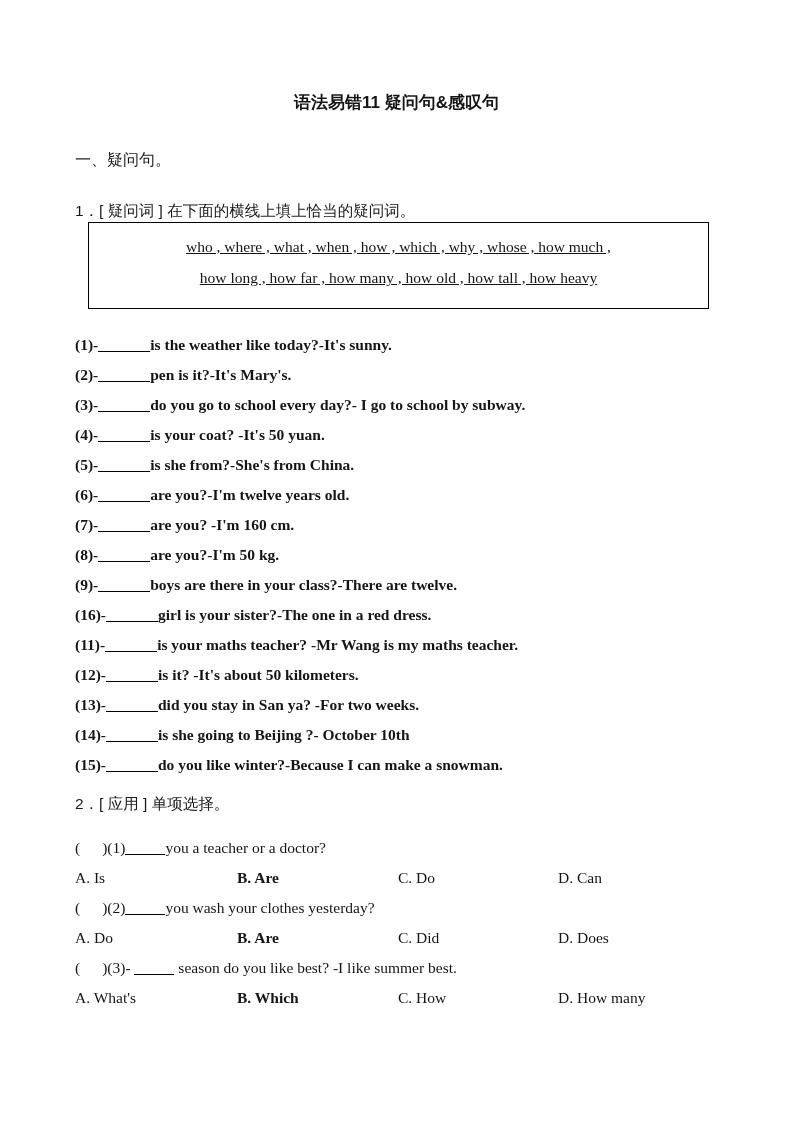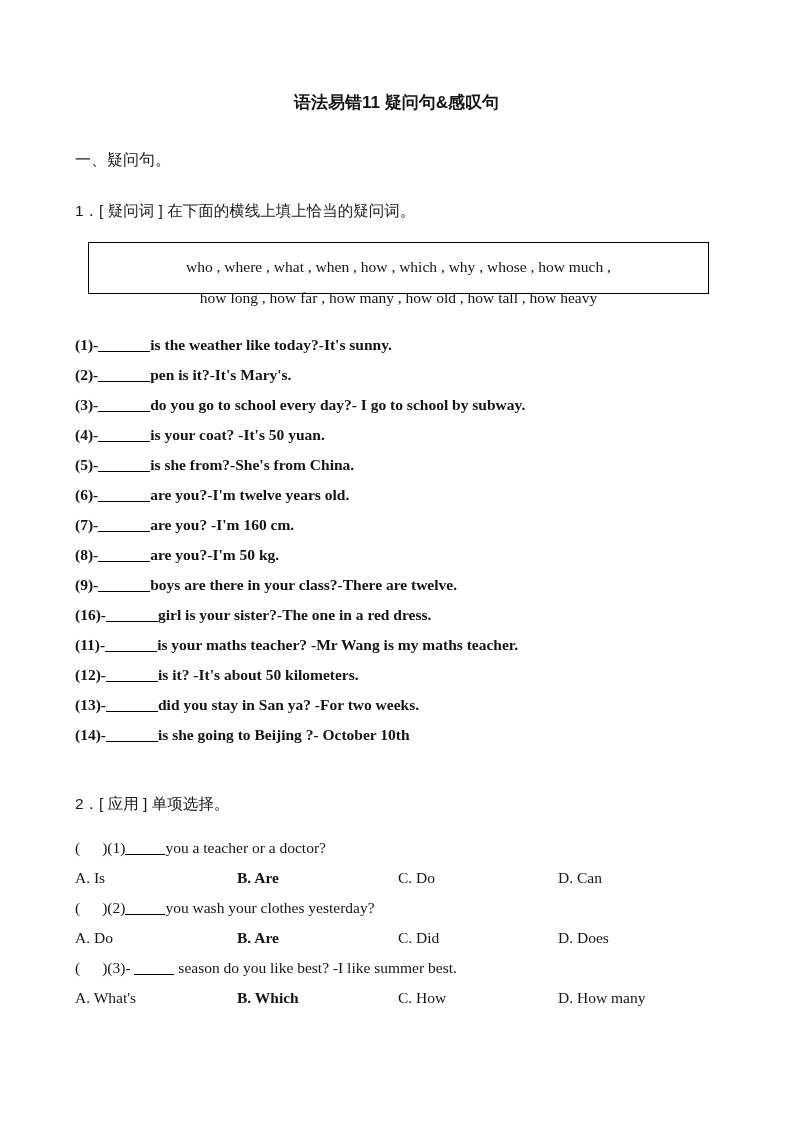--- a/index.html
+++ b/index.html
@@ -21,26 +21,27 @@
   }
   .cn-head{
     font-family:"Liberation Sans",sans-serif;
     font-size:15.5px;line-height:21px;
     color:#1a1a1a;
   }
   .sec1{left:75px;top:149px;font-size:16px;}
   .q1h{left:75px;top:200px;}
   .wordbox{
     position:absolute;
-    left:88px;top:242px;width:621px;height:52px;
+    left:88px;top:222px;width:621px;height:87px;
     box-sizing:border-box;
     border:1px solid #000;
     text-align:center;
     font-size:15.5px;
     padding-top:8px;
+    text-decoration:underline;
   }
   .wline{line-height:31px;white-space:nowrap;}
   .fitem{left:75px;font-size:15.5px;line-height:21px;font-weight:bold;}
   .blank{
     display:inline-block;
     width:52px;height:15px;
     border-bottom:1px solid #000;
     vertical-align:baseline;
     margin-bottom:-2px;
   }
@@ -79,20 +80,21 @@
   <div class="abs fitem" style="top:454px"><span>(5)-</span><span class="blank"></span><span>is she from?-She's from China.</span></div>
   <div class="abs fitem" style="top:484px"><span>(6)-</span><span class="blank"></span><span>are you?-I'm twelve years old.</span></div>
   <div class="abs fitem" style="top:514px"><span>(7)-</span><span class="blank"></span><span>are you? -I'm 160 cm.</span></div>
   <div class="abs fitem" style="top:544px"><span>(8)-</span><span class="blank"></span><span>are you?-I'm 50 kg.</span></div>
   <div class="abs fitem" style="top:574px"><span>(9)-</span><span class="blank"></span><span>boys are there in your class?-There are twelve.</span></div>
   <div class="abs fitem" style="top:604px"><span>(16)-</span><span class="blank"></span><span>girl is your sister?-The one in a red dress.</span></div>
   <div class="abs fitem" style="top:634px"><span>(11)-</span><span class="blank"></span><span>is your maths teacher? -Mr Wang is my maths teacher.</span></div>
   <div class="abs fitem" style="top:664px"><span>(12)-</span><span class="blank"></span><span>is it? -It's about 50 kilometers.</span></div>
   <div class="abs fitem" style="top:694px"><span>(13)-</span><span class="blank"></span><span>did you stay in San ya? -For two weeks.</span></div>
   <div class="abs fitem" style="top:724px"><span>(14)-</span><span class="blank"></span><span>is she going to Beijing ?- October 10th</span></div>
+  <div class="abs fitem" style="top:754px"><span>(15)-</span><span class="blank"></span><span>do you like winter?-Because I can make a snowman.</span></div>
 
   <div class="abs cn-head" style="left:75px;top:793px">2．[ 应用 ] 单项选择。</div>
 
   <div class="abs mcq" style="top:837px"><span>(</span><span class="paren-gap"></span><span>)</span><span>(1)</span><span></span><span class="blank mc"></span><span>you a teacher or a doctor?</span></div>
   <div class="abs optrow" style="top:867px">
     <span class="opt a">A. Is</span>
     <span class="opt b">B. Are</span>
     <span class="opt c">C. Do</span>
     <span class="opt d">D. Can</span>
   </div>

